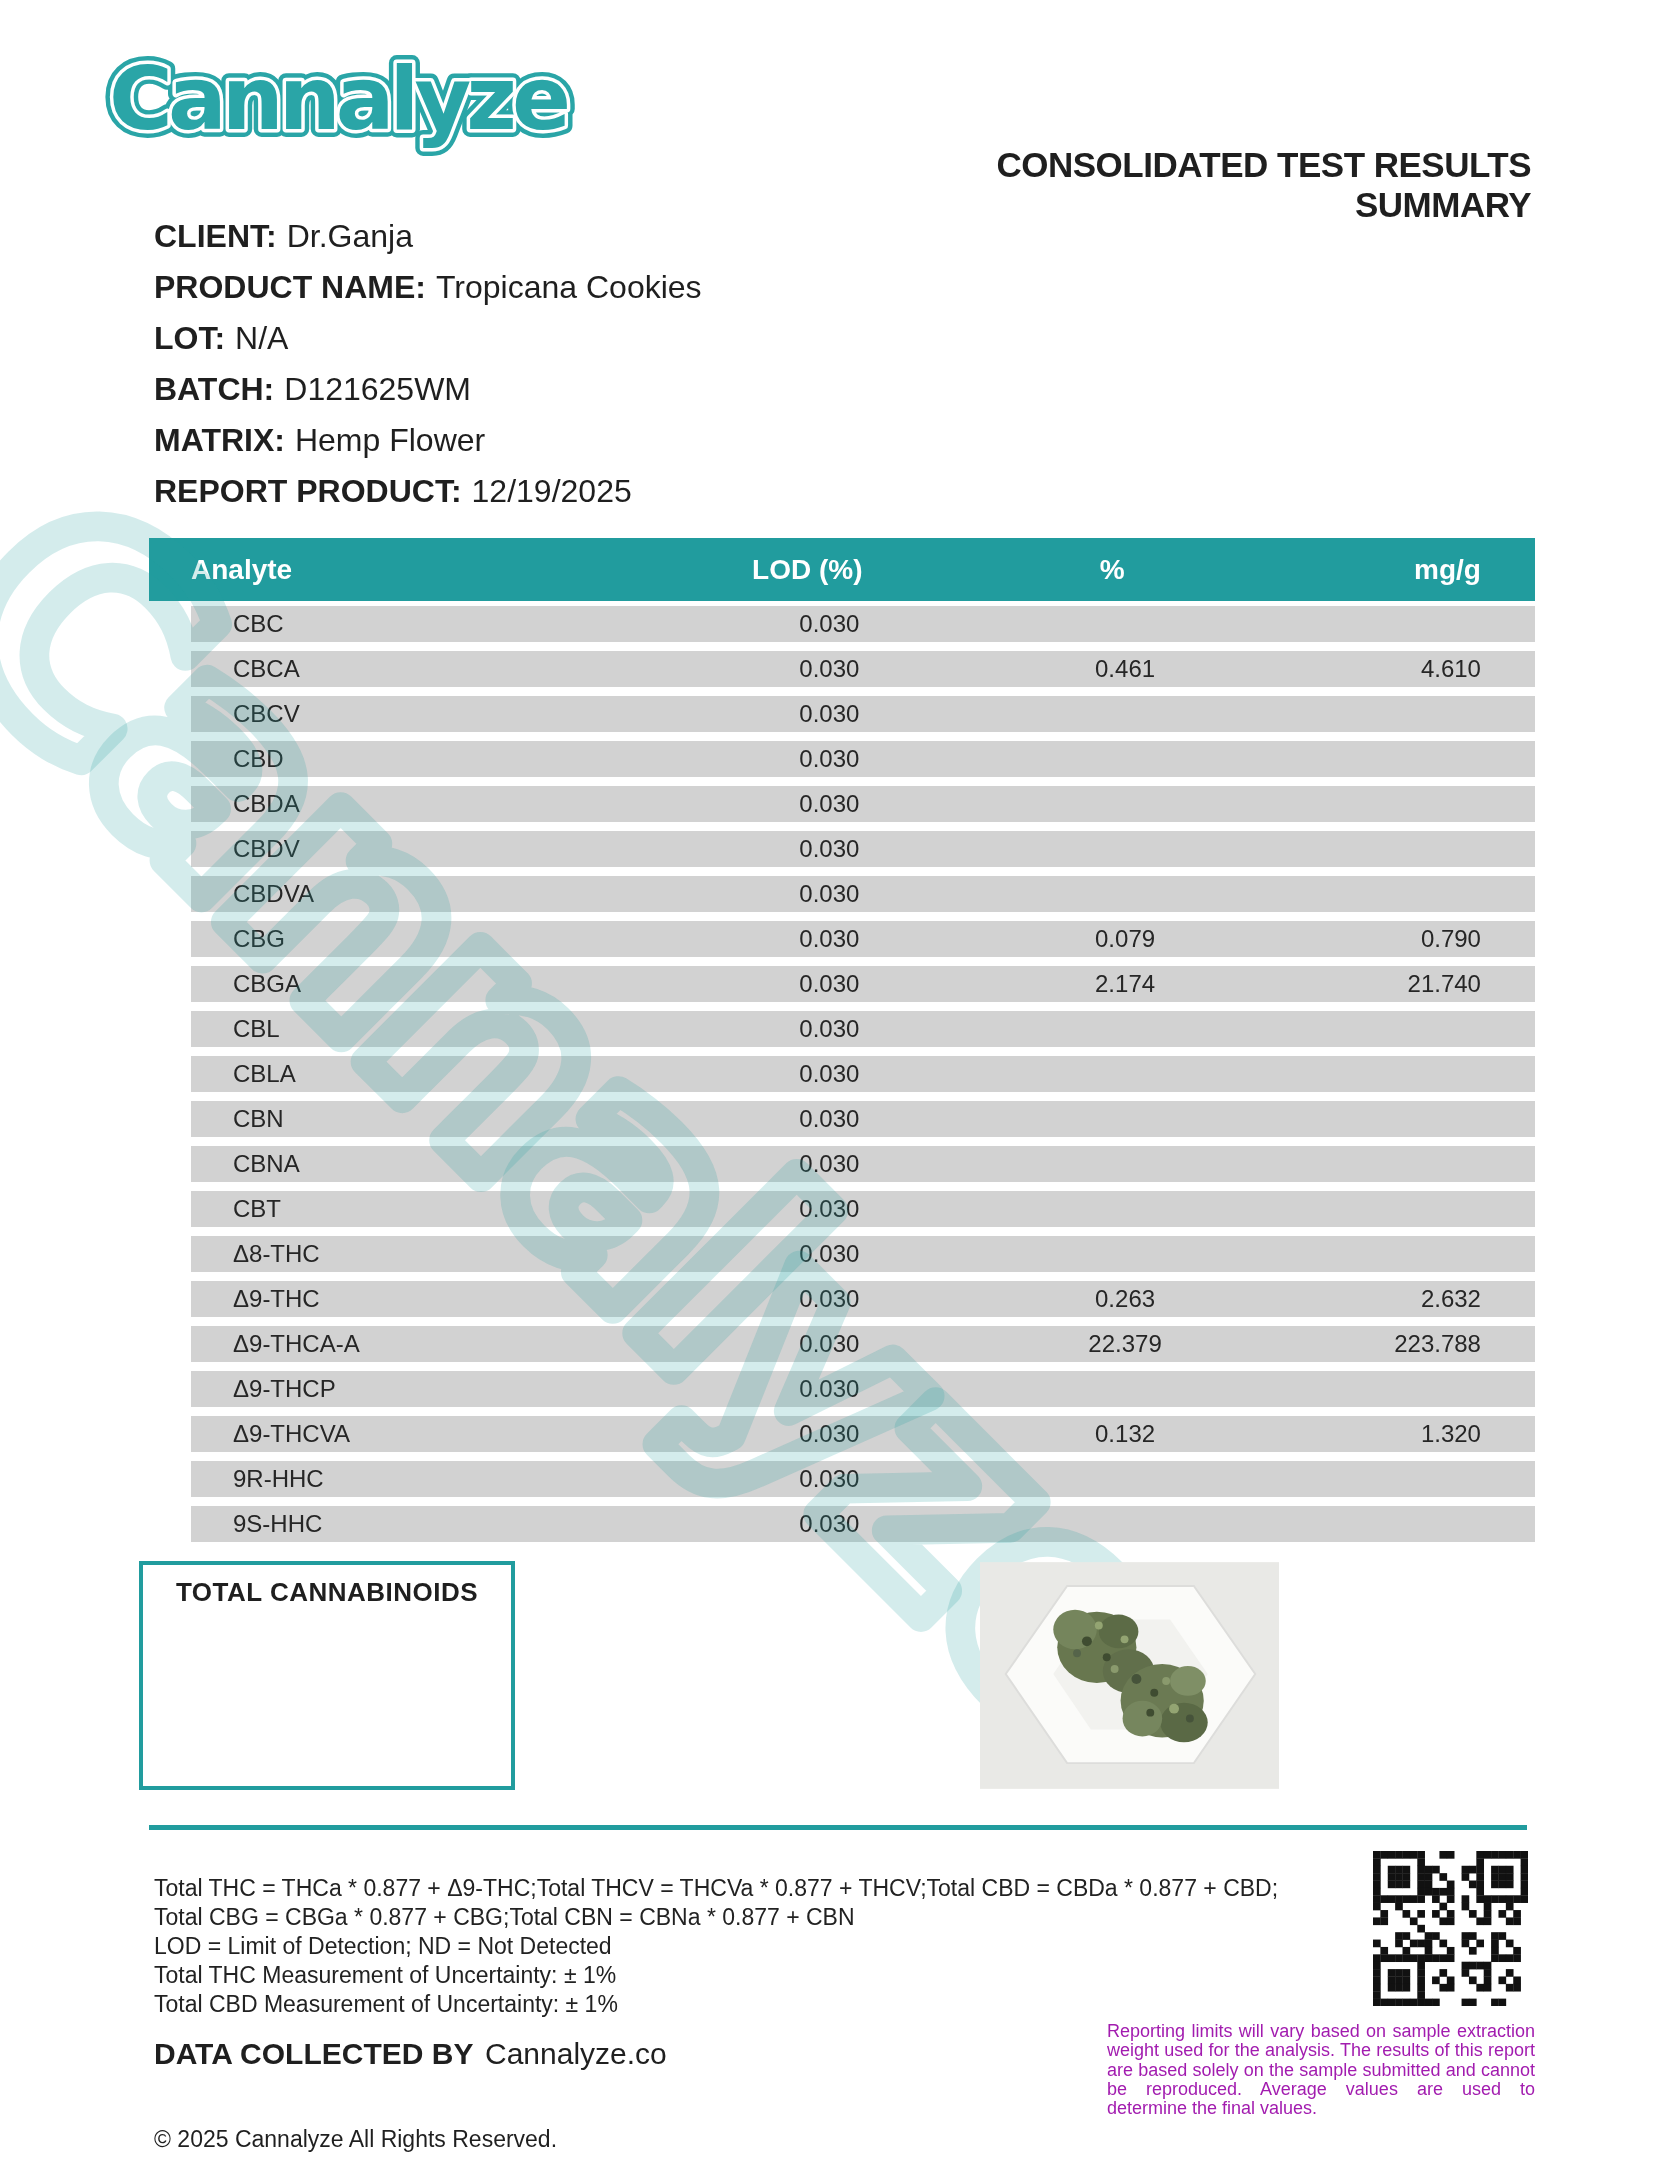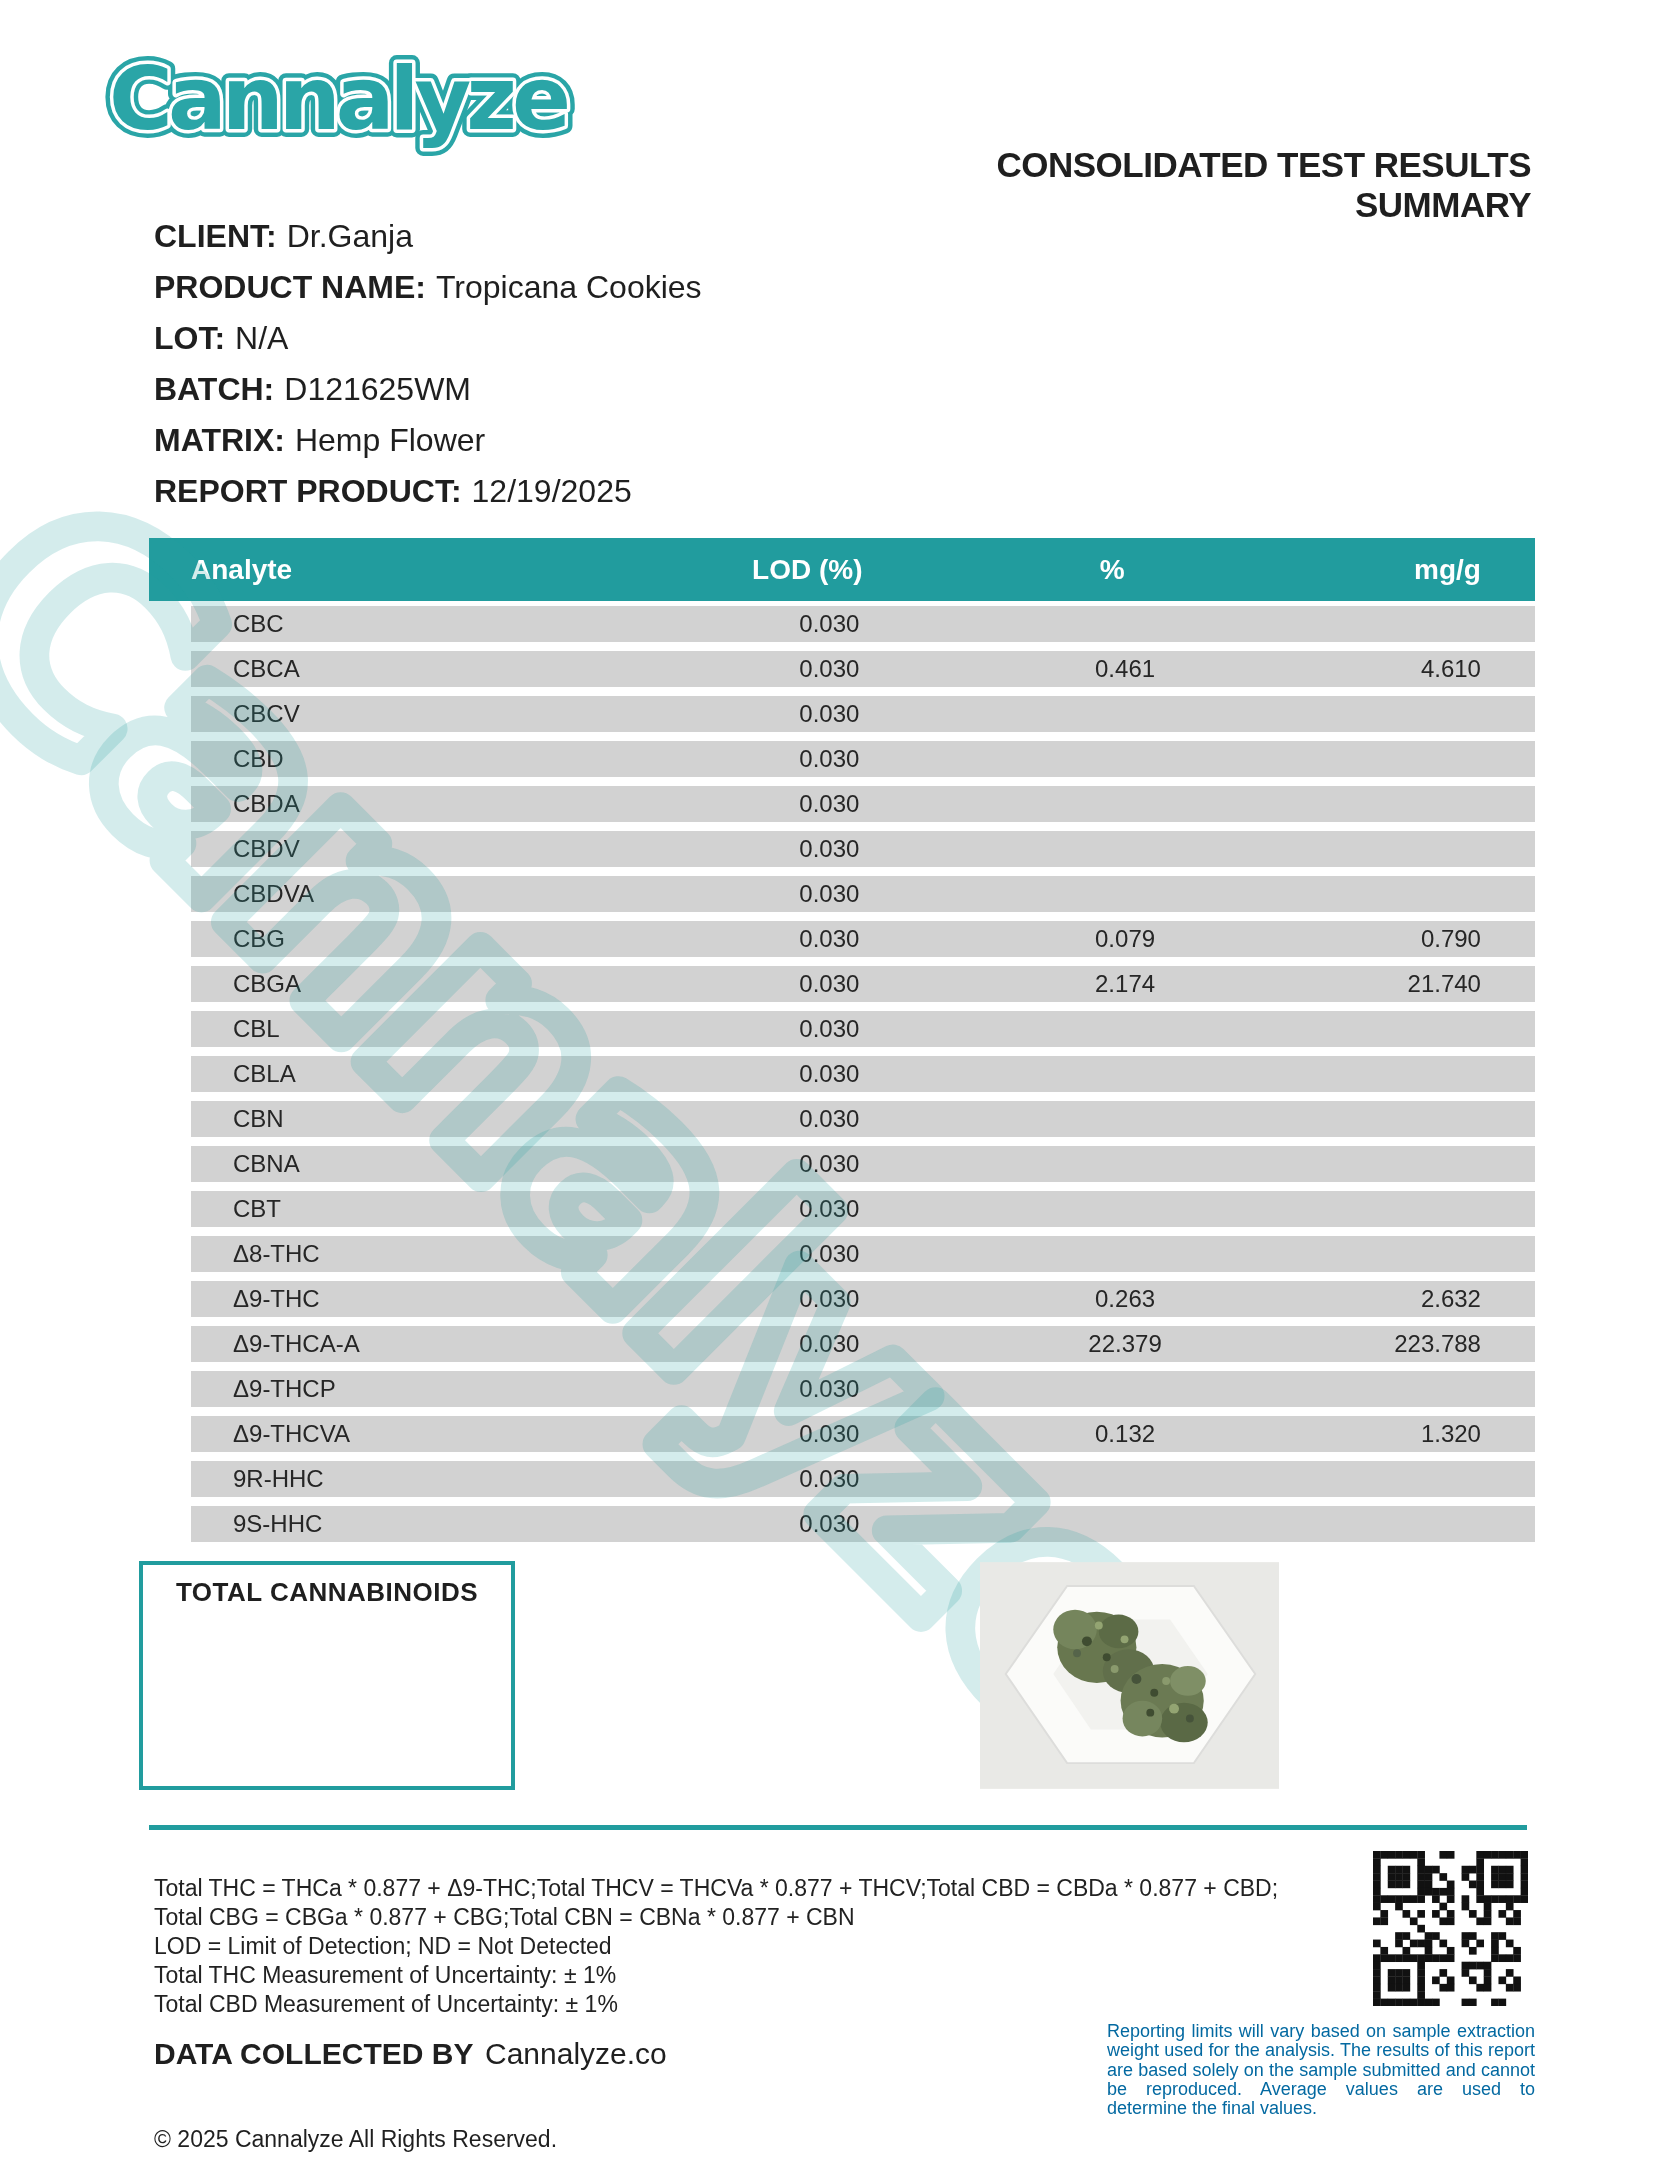--- a/index.html
+++ b/index.html
@@ -55,21 +55,21 @@
   .divider{left:149px;top:1825px;width:1378px;height:5px;background:#219c9e;z-index:4;}
 
   .footnotes{left:154px;top:1874px;z-index:4;font-size:23px;line-height:29px;color:#222;}
 
   .collected-label{left:154px;top:2037px;font-size:30px;font-weight:700;z-index:4;}
   .collected-value{left:485px;top:2037px;font-size:30px;font-weight:400;z-index:4;}
   .copyright{left:154px;top:2126px;font-size:23px;z-index:4;}
 
   .qr{left:1373px;top:1851px;width:155px;height:155px;z-index:4;background:#ffffff;}
   .report-note{left:1107px;top:2022px;width:428px;font-size:18px;line-height:19.3px;
-               text-align:justify;z-index:4;color:#0369a1;}
+               text-align:justify;z-index:4;color:#a21caf;}
 </style>
 </head>
 <body>
 
 <div class="watermark">
   <svg width="1980" height="416" viewBox="0 0 2000 420">
     <text class="wm-text" x="0" y="310">Cannalyze</text>
   </svg>
 </div>
 

